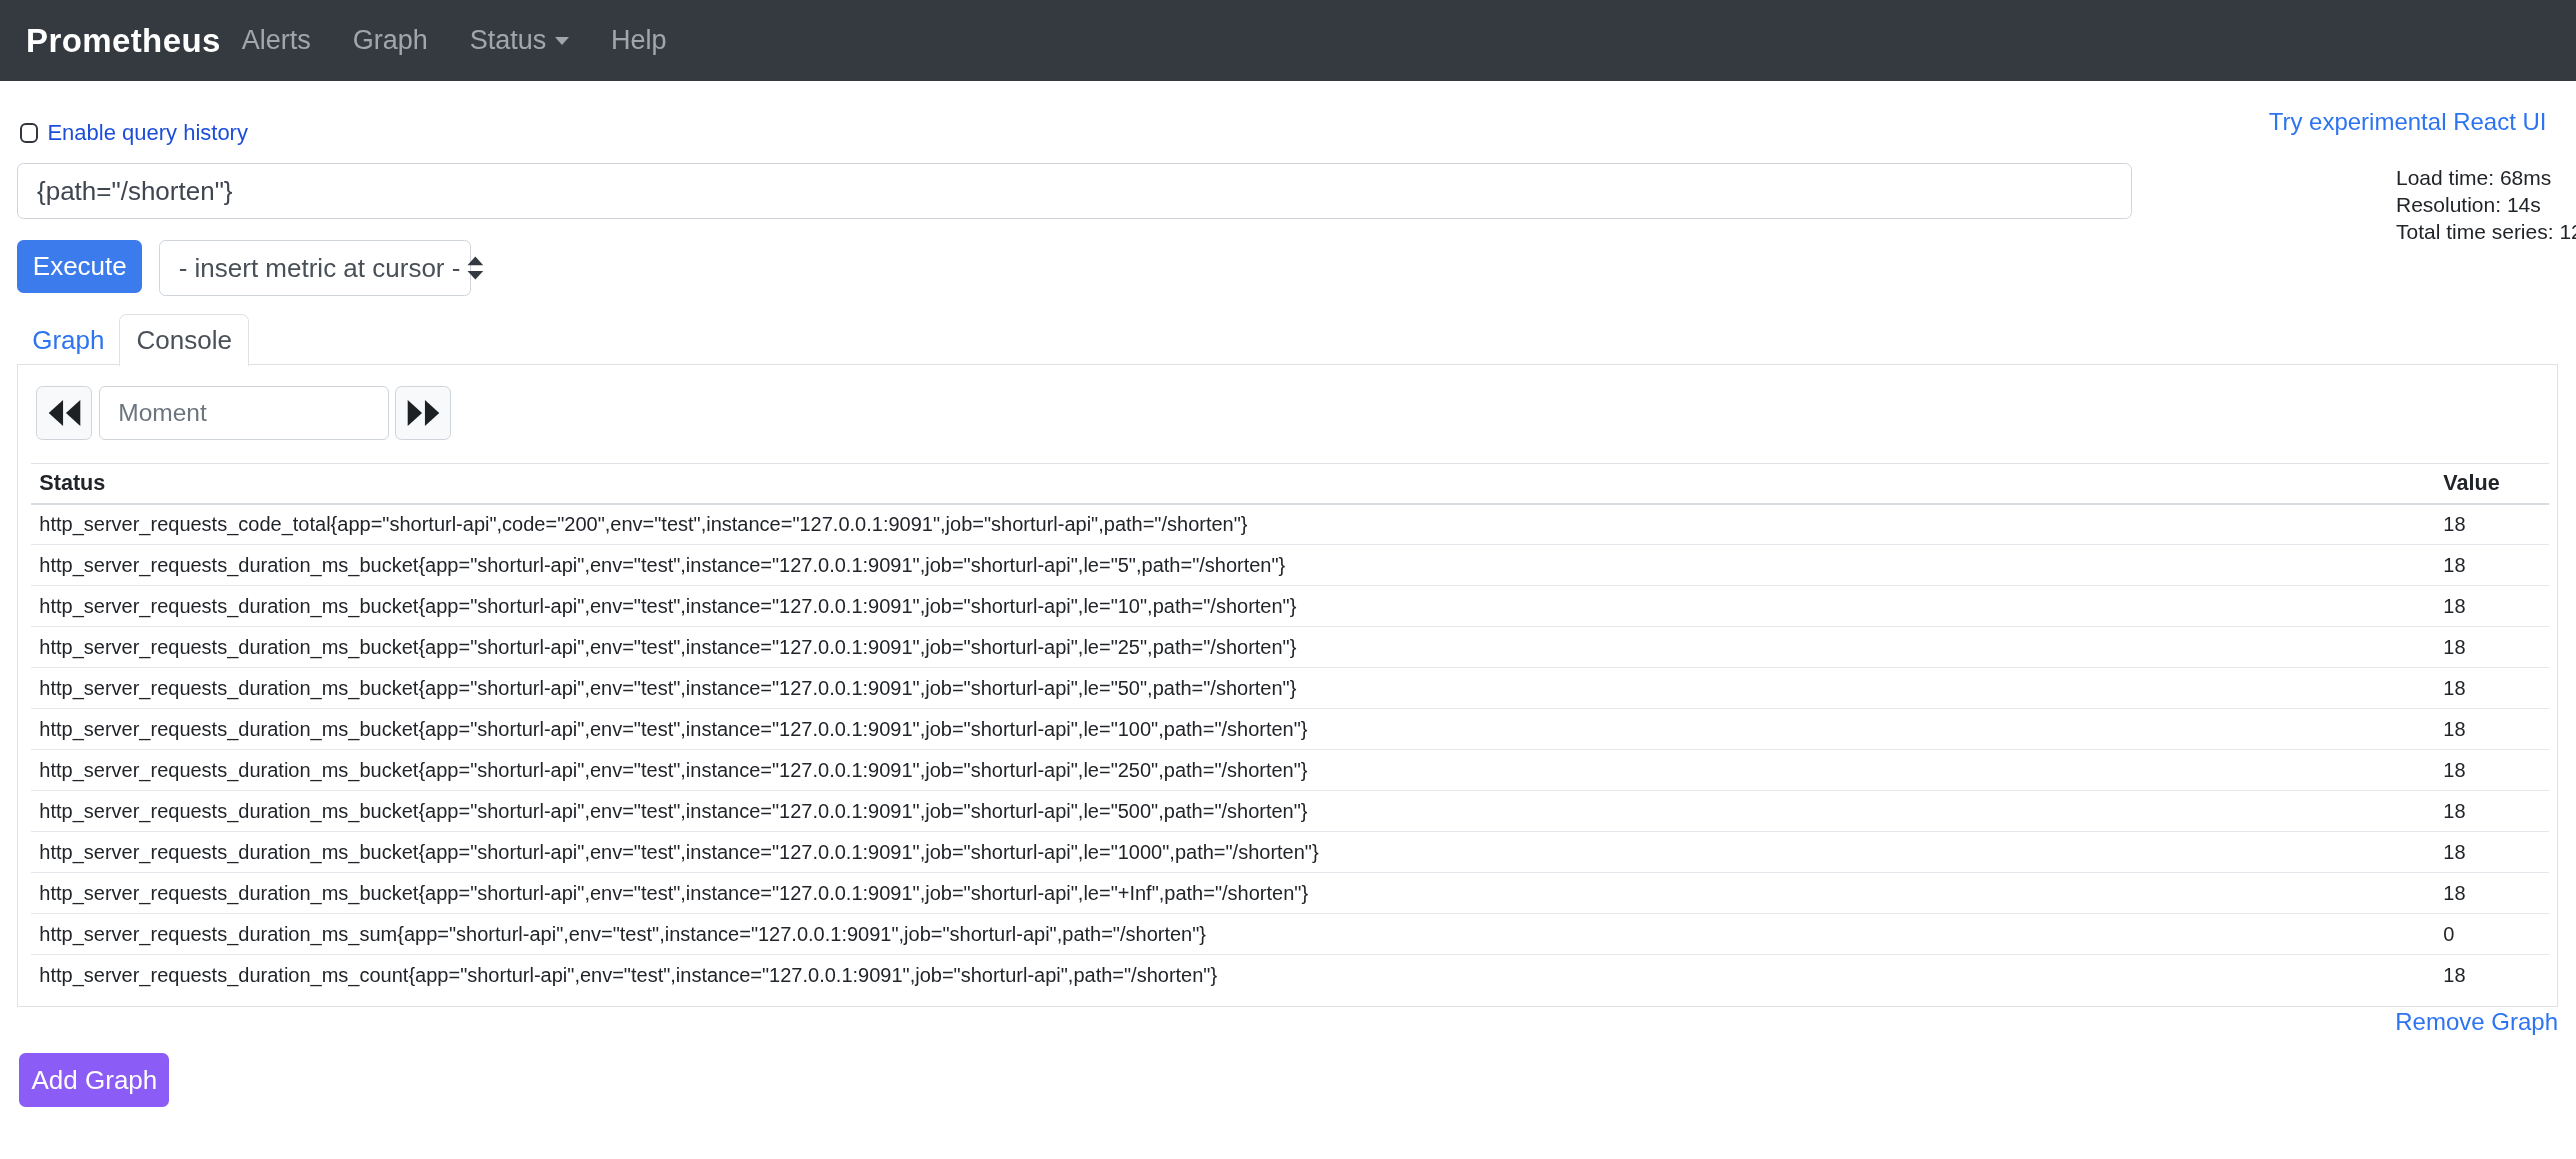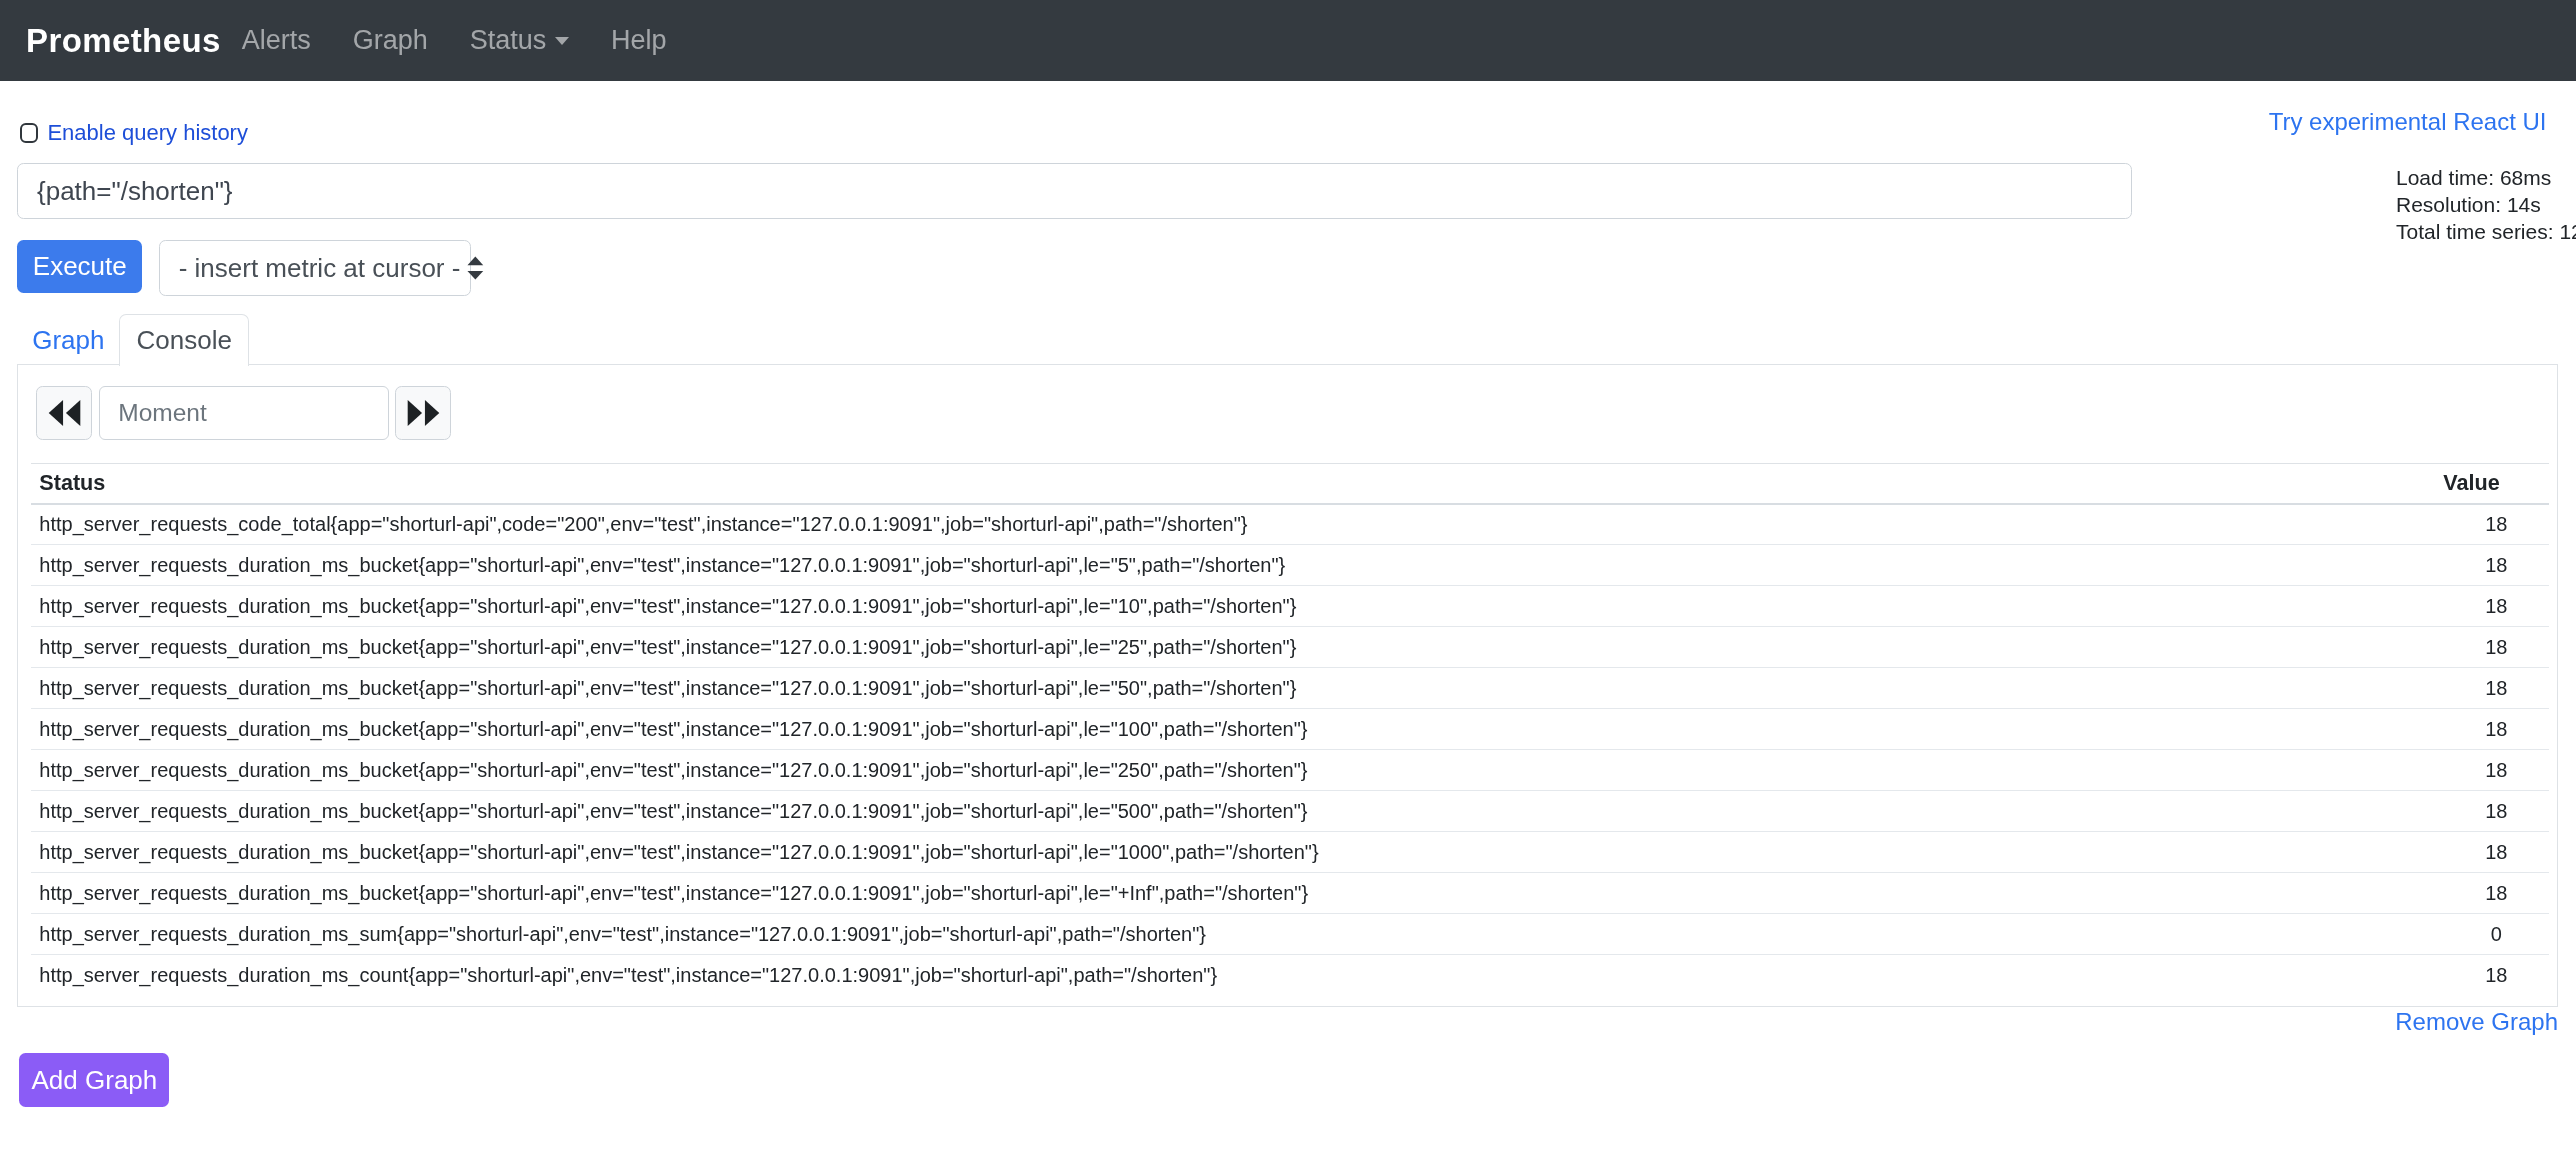--- a/index.html
+++ b/index.html
@@ -76,21 +76,21 @@
 
   
   .console-table { position:absolute; left:13px; top:98px; width:2518px;
                    border-collapse:collapse; table-layout:fixed; }
   .console-table th { text-align:left; font-size:21.6px; font-weight:700; color:#212529;
                       height:40px; padding:0 0 0 8px; border-top:1.4px solid #dee2e6;
                       border-bottom:2.2px solid #d8dde2; }
   .console-table td { font-size:20px; color:#212529; height:41px; padding:0 0 0 8px;
                       border-bottom:1.4px solid #e4e8ec; white-space:nowrap; overflow:hidden; }
   .console-table tr:last-child td { border-bottom:none; }
-  .col-value { width:114px;text-align:center; }
+  .col-value { width:114px; }
 
   
   .remove-link { position:absolute; right:18px; top:1008px; font-size:24px; cursor:pointer; }
   .add-btn { position:absolute; left:19.4px; top:1053px; width:150px; height:54px; }
 </style>
 </head>
 <body>
 
 <div class="page">
 

